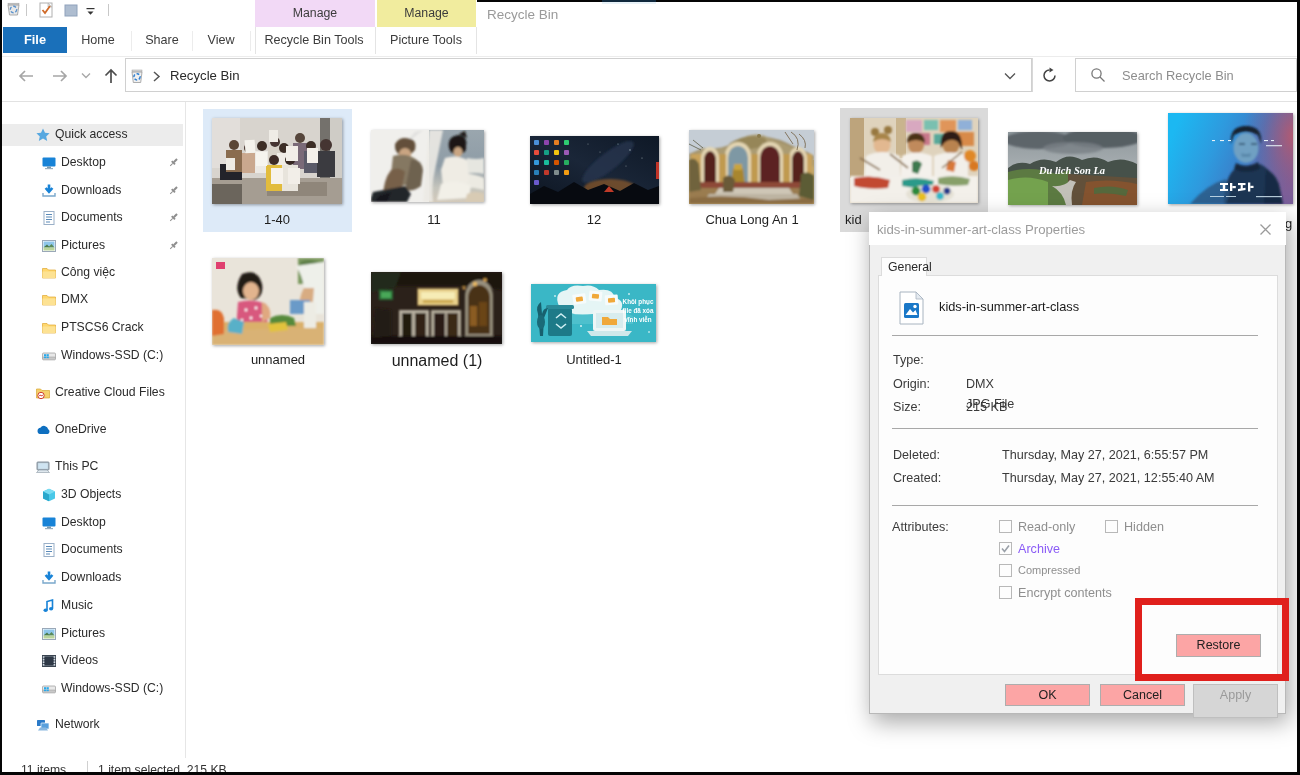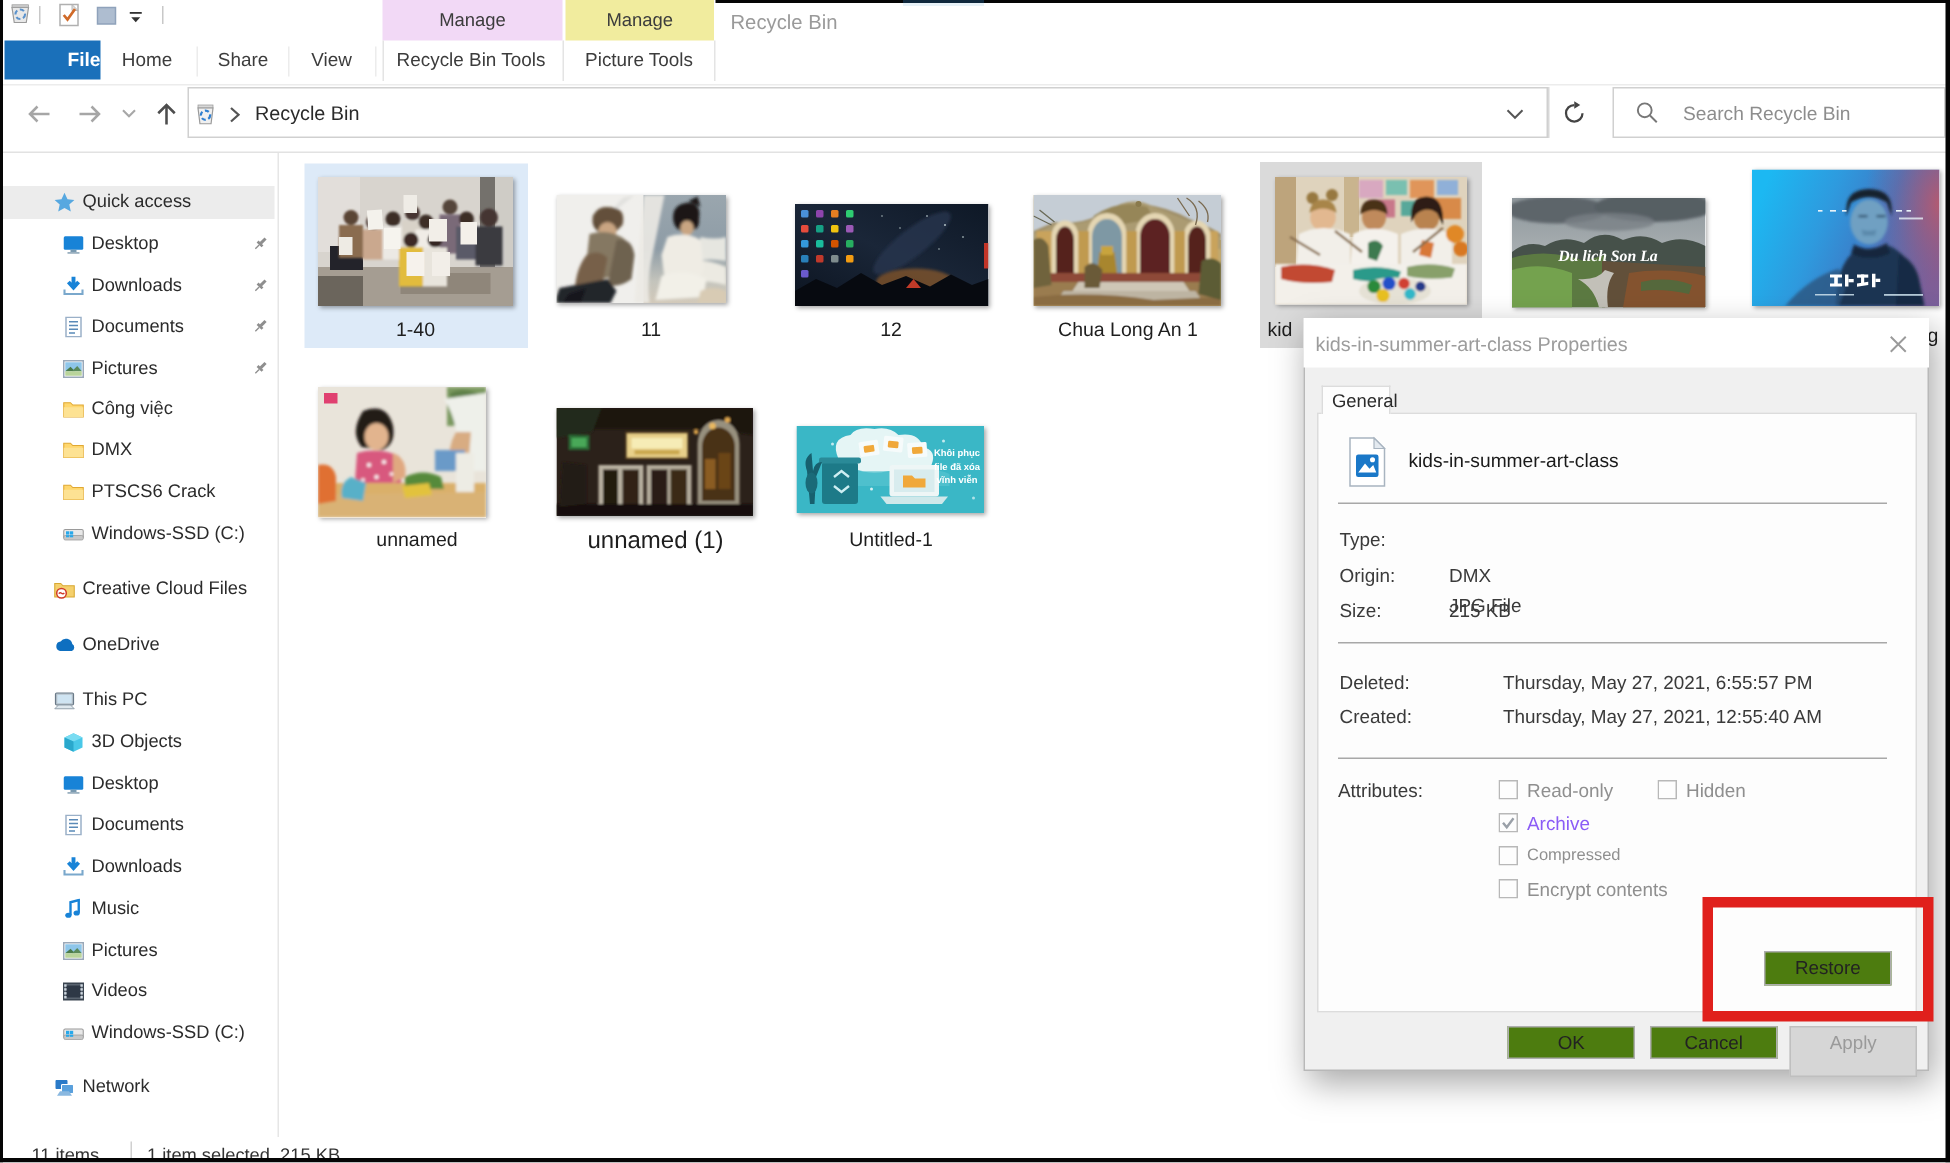--- a/index.html
+++ b/index.html
@@ -1,18 +1,18 @@
 <!DOCTYPE html>
 <html><head><meta charset="utf-8">
 <style>
 html,body{margin:0;padding:0;}
 body{width:1300px;height:775px;overflow:hidden;background:#fff;
   font-family:"Liberation Sans",sans-serif;position:relative;}
 .a{position:absolute;}
-.btn{position:absolute;background:#4d7c0f;border:1px solid #adadad;
+.btn{position:absolute;background:#fca5a5;border:1px solid #adadad;
   font-size:12.5px;color:#222;text-align:center;box-sizing:border-box;}
 </style></head><body>
 <div class="a" style="left:255px;top:0px;width:120px;height:27px;background:#f2d9f6;">
     <div style="text-align:center;font-size:12.3px;color:#3c3c3c;margin-top:6px;">Manage</div>
   </div>
 <div class="a" style="left:377px;top:0px;width:99px;height:27px;background:#f1ec9e;">
     <div style="text-align:center;font-size:12.3px;color:#3c3c3c;margin-top:6px;">Manage</div>
   </div>
 <div class="a" style="left:487px;top:7px;font-size:13.5px;color:#9a9a9a;font-weight:normal;white-space:nowrap;">Recycle Bin</div>
 <svg class="a" style="left:6px;top:2px;" width="15" height="14" viewBox="0 0 15 14">
@@ -28,21 +28,21 @@
   </svg>
 <svg class="a" style="left:64px;top:4px;" width="14" height="13" viewBox="0 0 14 13">
     <rect x="1" y="1" width="12" height="11" fill="#aebdd0" stroke="#8fa2bb"></rect>
   </svg>
 <svg class="a" style="left:85px;top:7px;" width="12" height="9" viewBox="0 0 12 9">
     <rect x="1.5" y="1" width="8" height="1.2" fill="#333"></rect>
     <path d="M2.5 4.5 L8.5 4.5 L5.5 7.8 Z" fill="#333"></path>
   </svg>
 <div class="a" style="left:108px;top:4px;width:1px;height:12px;background:#c8c8c8;"></div>
 <div class="a" style="left:3px;top:27px;width:64px;height:26px;background:#1a70ba;">
-    <div style="text-align:right;font-size:12.8px;color:#fff;font-weight:600;margin-top:5px;">File</div>
+    <div style="text-align:center;font-size:12.8px;color:#fff;font-weight:600;margin-top:5px;">File</div>
   </div>
 <div class="a" style="left:98px;top:33px;transform:translateX(-50%);font-size:12.6px;color:#3c3c3c;font-weight:normal;white-space:nowrap;">Home</div>
 <div class="a" style="left:162px;top:33px;transform:translateX(-50%);font-size:12.6px;color:#3c3c3c;font-weight:normal;white-space:nowrap;">Share</div>
 <div class="a" style="left:221px;top:33px;transform:translateX(-50%);font-size:12.6px;color:#3c3c3c;font-weight:normal;white-space:nowrap;">View</div>
 <div class="a" style="left:314px;top:33px;transform:translateX(-50%);font-size:12.6px;color:#3c3c3c;font-weight:normal;white-space:nowrap;">Recycle Bin Tools</div>
 <div class="a" style="left:426px;top:33px;transform:translateX(-50%);font-size:12.6px;color:#3c3c3c;font-weight:normal;white-space:nowrap;">Picture Tools</div>
 <div class="a" style="left:131px;top:31px;width:1px;height:20px;background:#ececec;"></div>
 <div class="a" style="left:192px;top:31px;width:1px;height:20px;background:#ececec;"></div>
 <div class="a" style="left:250px;top:31px;width:1px;height:20px;background:#ececec;"></div>
 <div class="a" style="left:255px;top:27px;width:1px;height:27px;background:#e4e4e4;"></div>

